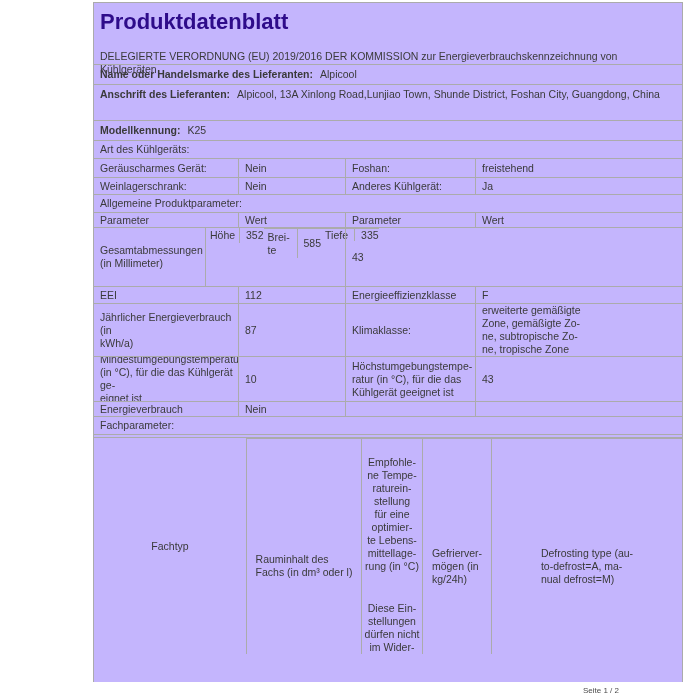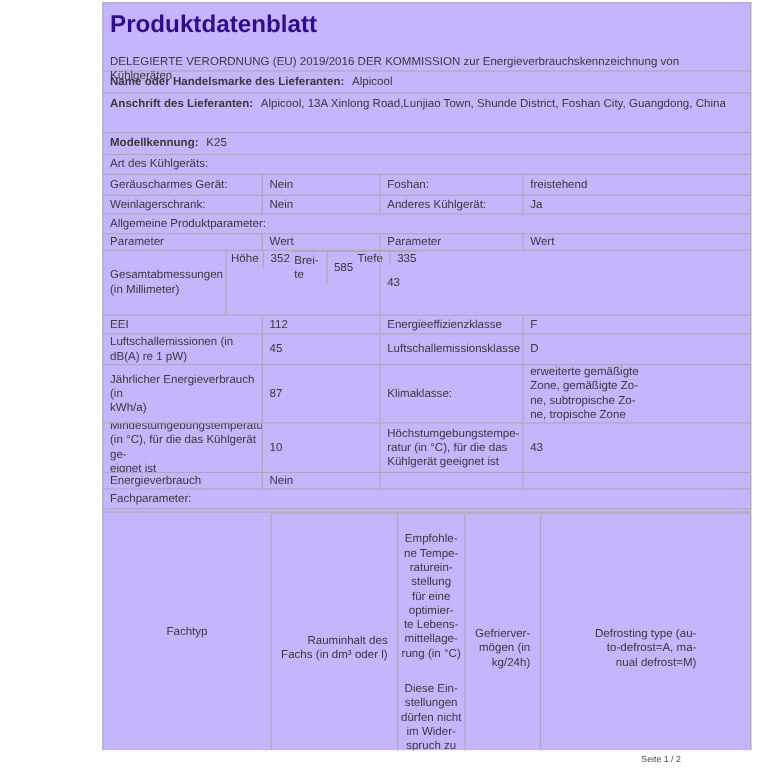--- a/index.html
+++ b/index.html
@@ -32,24 +32,24 @@
   .dimE{flex:1;border-left:1px solid var(--border,#ababab)}
   .gap{height:3px;border-top:1px solid var(--border,#ababab)}
   .bt{display:flex;border-top:1px solid var(--border,#ababab);height:217px;overflow:hidden}
   .btL{width:153px;border-right:1px solid var(--border,#ababab)}
   .btR{flex:1;display:flex;flex-direction:column}
   .btHdr{height:16px;border-bottom:1px solid var(--border,#ababab)}
   .btRow{flex:1;display:flex;align-items:stretch}
   .b2{width:114px}
   .b3{width:61px;border-left:1px solid var(--border,#ababab);text-align:center;
       white-space:pre-line;padding-top:4px;overflow:hidden}
-  .b3 .p1{margin-bottom:6px}
+  .b3 .p1{margin-bottom:16px}
   .b4{width:69px;border-left:1px solid var(--border,#ababab)}
   .b5{flex:1;border-left:1px solid var(--border,#ababab)}
-  .center{justify-content:center;text-align:right;padding-left:0}
+  .center{justify-content:center;text-align:left;padding-left:0}
   .footer{position:absolute;left:106px;top:686px;width:513px;text-align:right;
           font-size:8px;line-height:10px;color:#4a4a4a}
 </style>
 </head>
 <body style="color: rgb(58, 58, 58);">
 
 <div class="doc">
 
   <div class="titleblock">
     <div class="title">Produktdatenblatt</div>
@@ -115,27 +115,20 @@
     <div class="cell dimE">43</div>
   </div>
 
   <div class="row t4" style="height:17px">
     <div class="cell c1">EEI</div>
     <div class="cell c2">112</div>
     <div class="cell c3">Energieeffizienzklasse</div>
     <div class="cell c4">F</div>
   </div>
 
-  <div class="row t4" style="height:28px">
-    <div class="cell c1">Luftschallemissionen (in
-dB(A) re 1 pW)</div>
-    <div class="cell c2">45</div>
-    <div class="cell c3">Luftschallemissionsklasse</div>
-    <div class="cell c4">D</div>
-  </div>
 
   <div class="row t4" style="height:53px">
     <div class="cell c1">Jährlicher Energieverbrauch (in
 kWh/a)</div>
     <div class="cell c2">87</div>
     <div class="cell c3">Klimaklasse:</div>
     <div class="cell c4">erweiterte gemäßigte
 Zone, gemäßigte Zo-
 ne, subtropische Zo-
 ne, tropische Zone</div>

